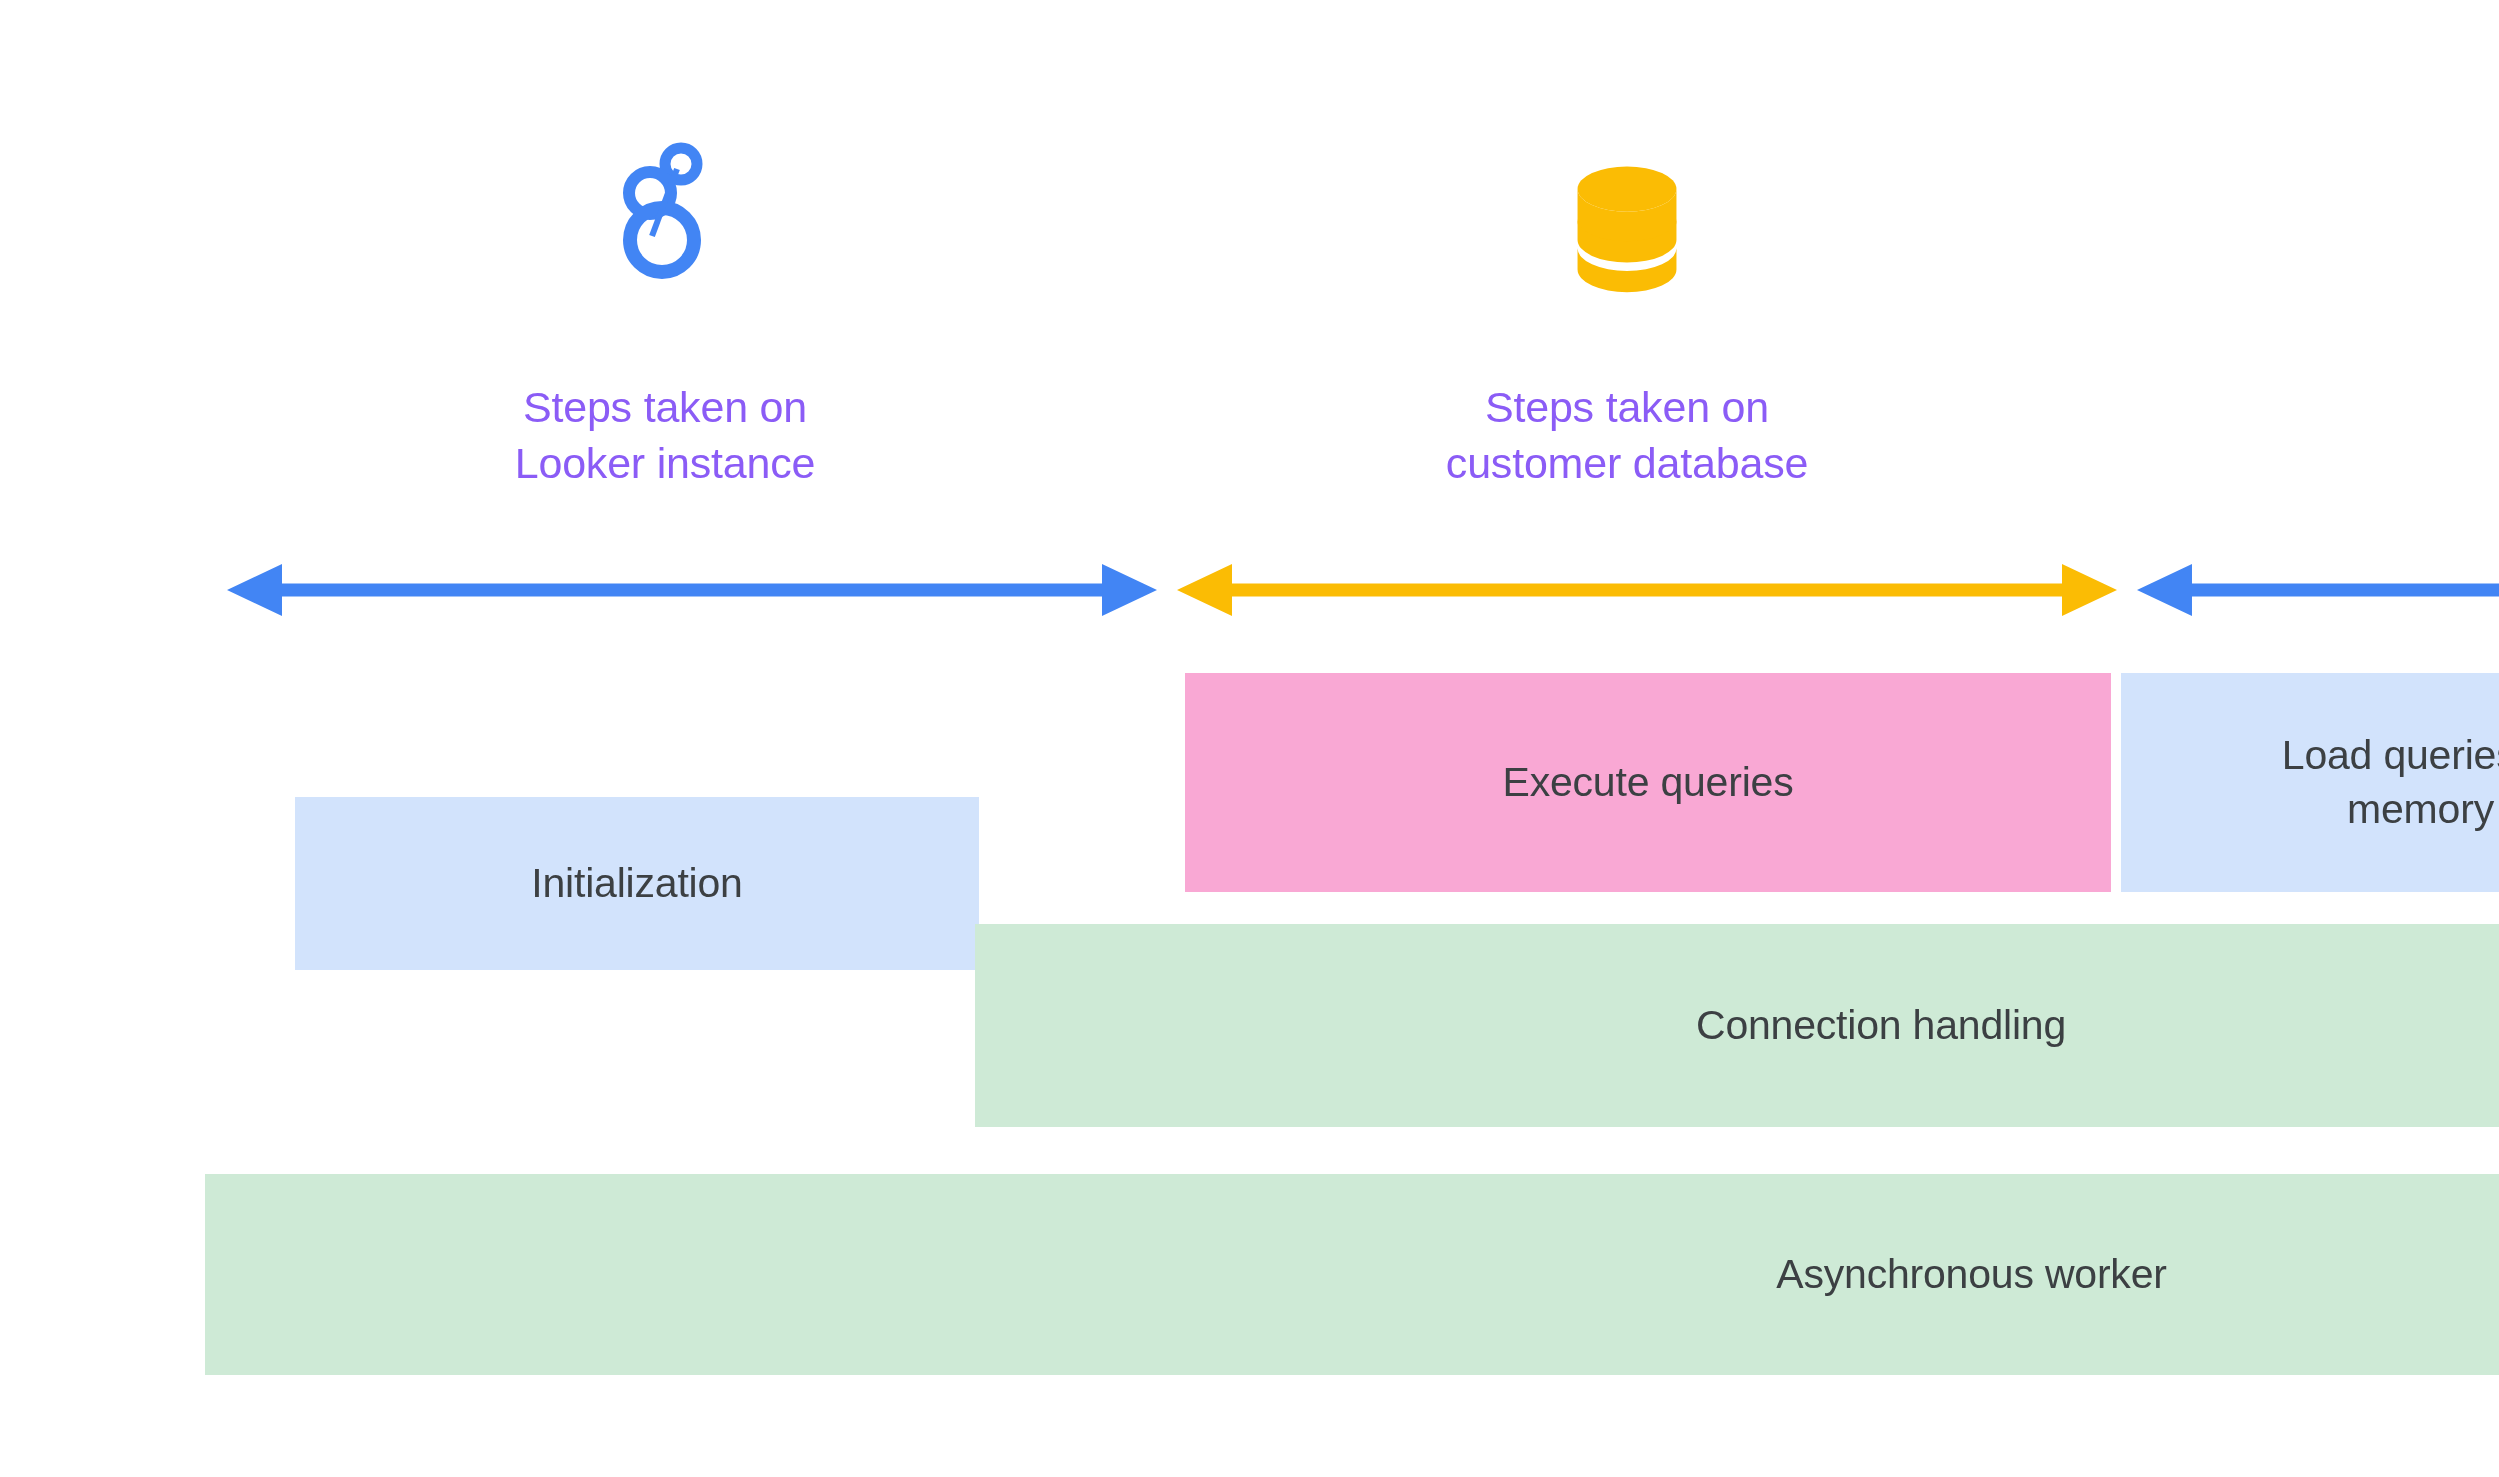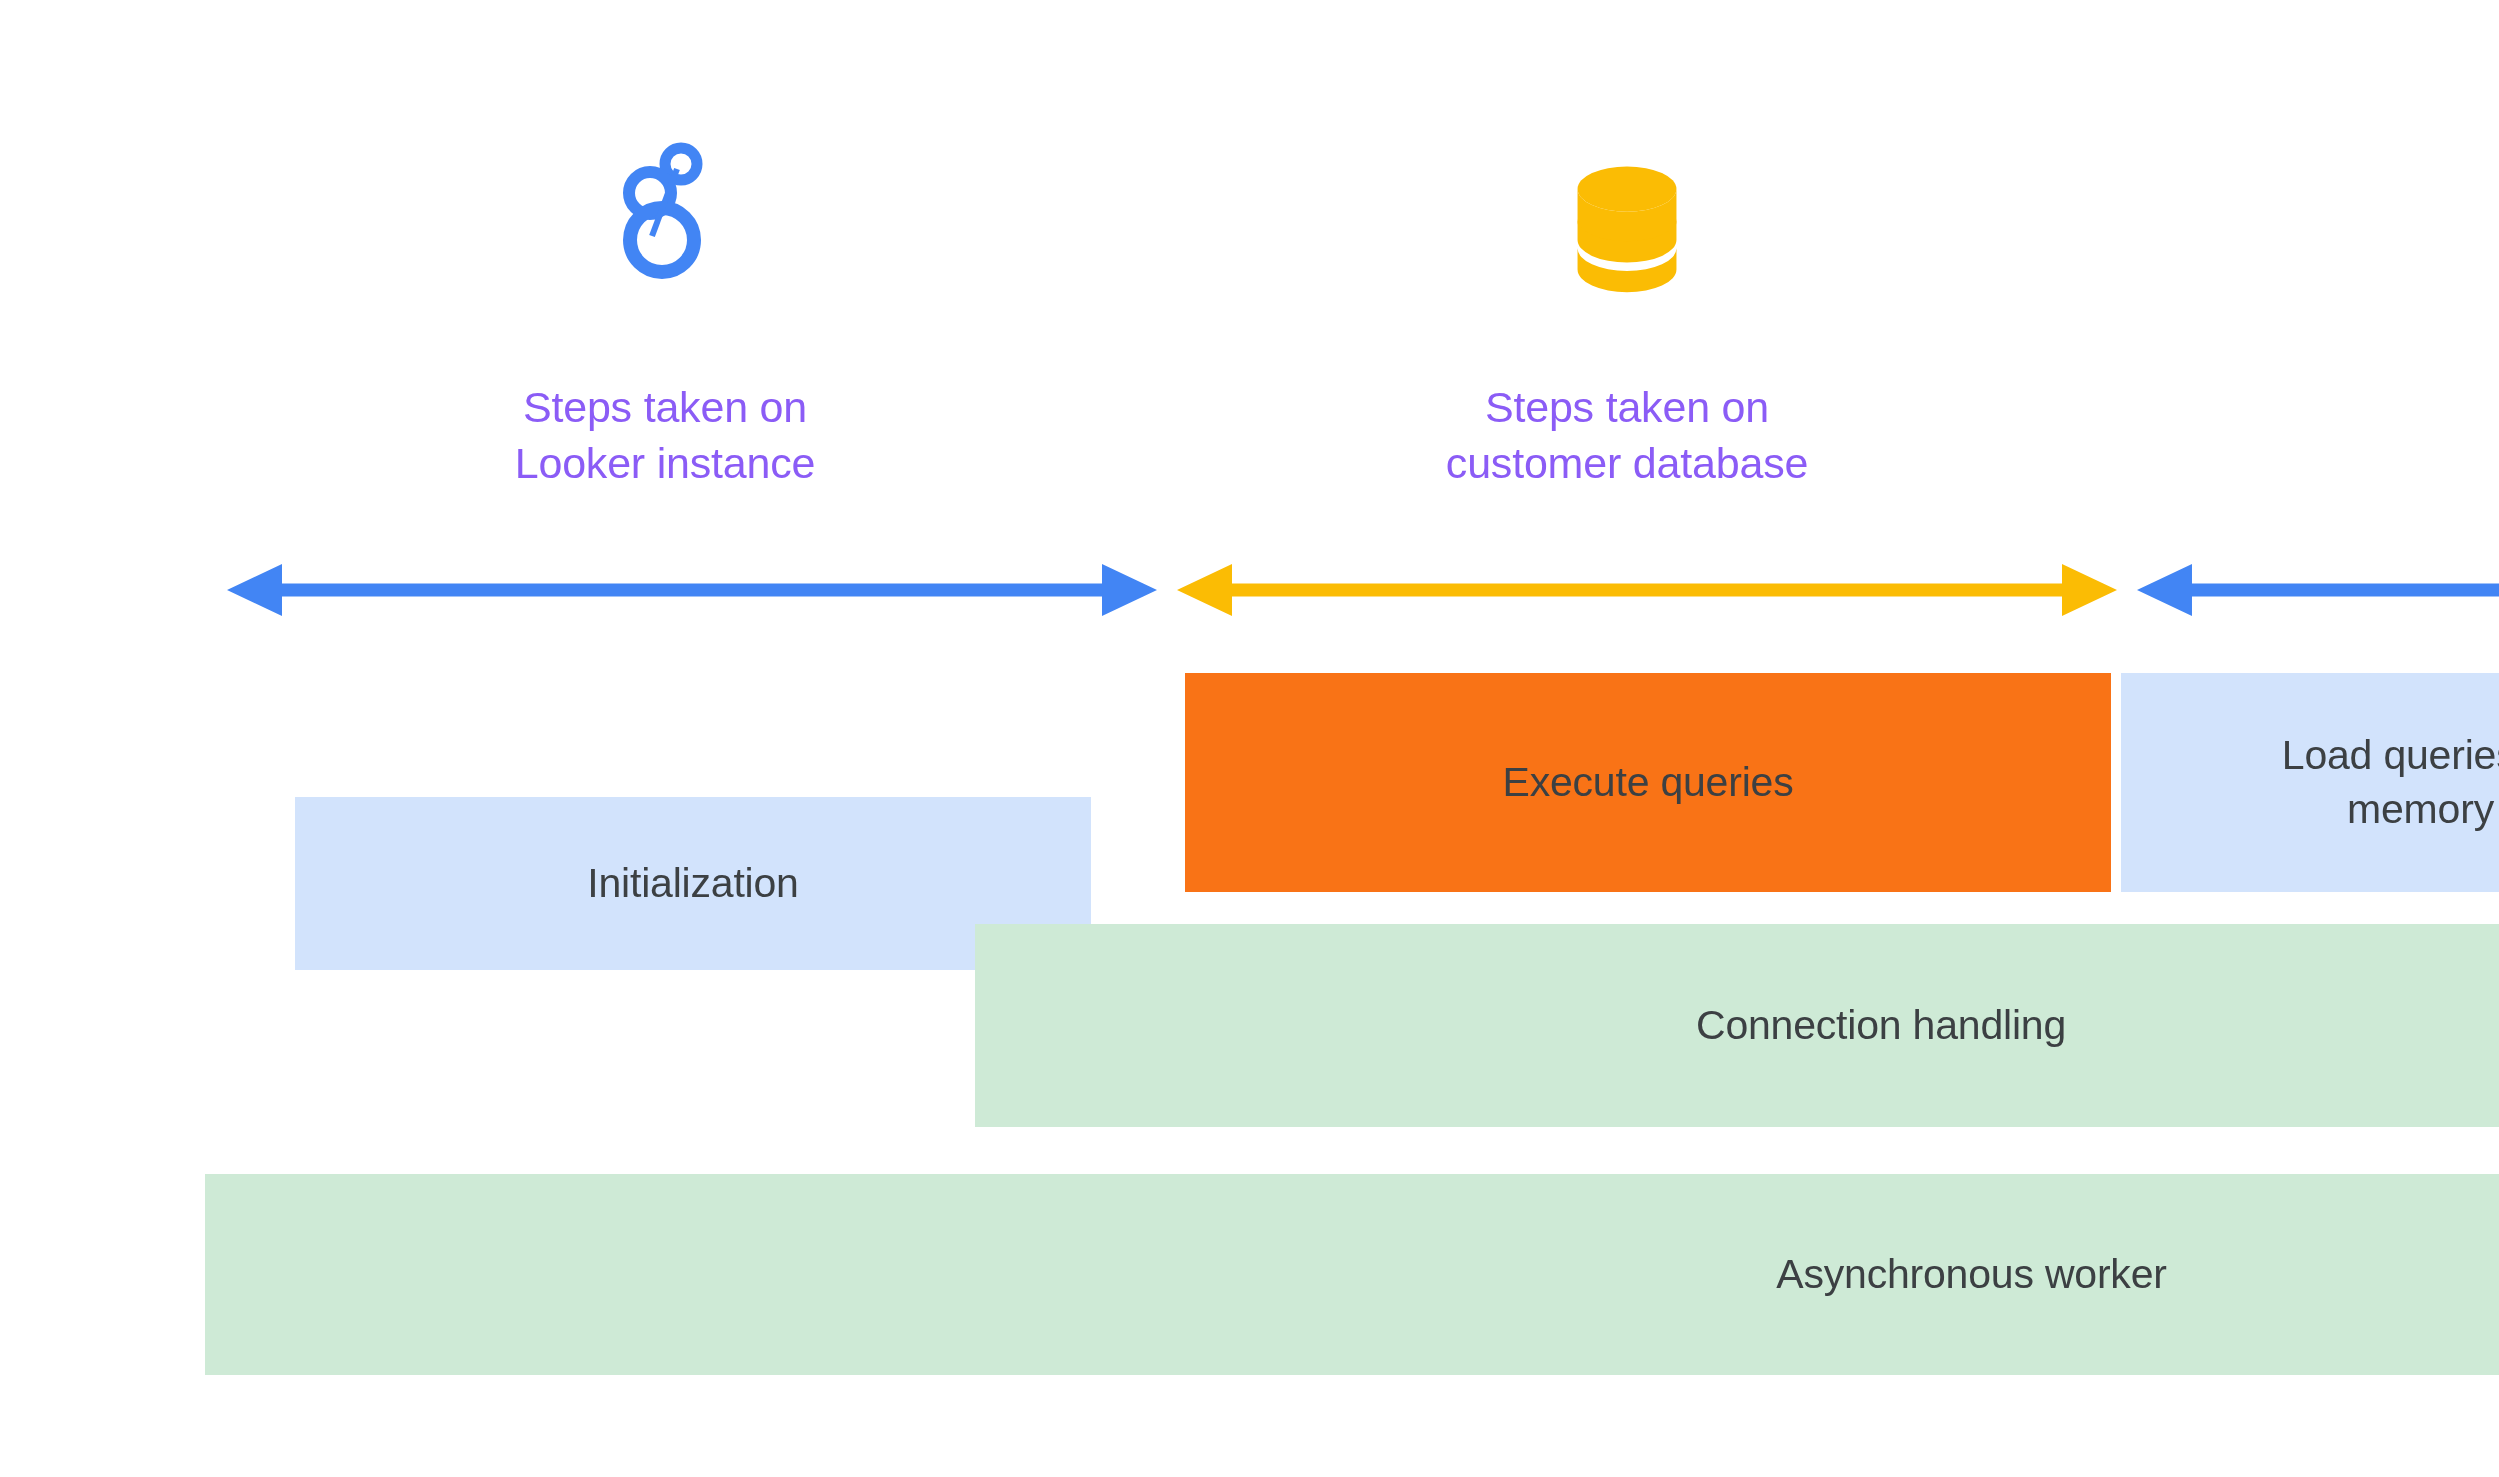--- a/index.html
+++ b/index.html
@@ -54,21 +54,21 @@
     text-align: center;
     color: #3c4043;
     font-size: 41px;
     line-height: 1.30;
     letter-spacing: -0.2px;
     padding: 0 12px;
     box-sizing: border-box;
     white-space: pre-line;
   }
   .box.blue   { background: #d2e3fc; }
-  .box.yellow { background: #f97316; }
+  .box.yellow { background: #f9a8d4; }
   .box.green  { background: #ceead6; }
 </style>
 </head>
 <body>
 
 <div id="stage">
 
   <div class="icon-wrap" style="left:605px; top:140px; width:120px; height:140px;">
     <svg viewBox="0 0 120 140" xmlns="http://www.w3.org/2000/svg" aria-hidden="true">
       <g fill="none" stroke="#4285f4">
@@ -113,20 +113,20 @@
     <svg viewBox="0 0 3215 120" preserveAspectRatio="none" xmlns="http://www.w3.org/2000/svg" aria-hidden="true">
       <path d="M0 60 L110 8 L110 47 L3105 47 L3105 8 L3215 60 L3105 112 L3105 73 L110 73 L110 112 Z" fill="#4285f4"></path>
     </svg>
   </div>
 
   <div class="box yellow" style="left:1185px; top:673px; width:926px; height:219px;">Execute queries</div>
 
   <div class="box blue" style="left:2121px; top:673px; width:599px; height:219px;">Load queries in
 memory</div>
 
-  <div class="box blue" style="left:295px; top:797px; width:796px; height:173px;">Initialization</div>
+  <div class="box blue" style="left:295px; top:797px; width:684px; height:173px;">Initialization</div>
 
   <div class="box green" style="left:975px; top:924px; width:1812px; height:203px;">Connection handling</div>
 
   <div class="box green" style="left:205px; top:1174px; width:3533px; height:201px;">Asynchronous worker</div>
 
 </div>
 
 
 </body></html>

